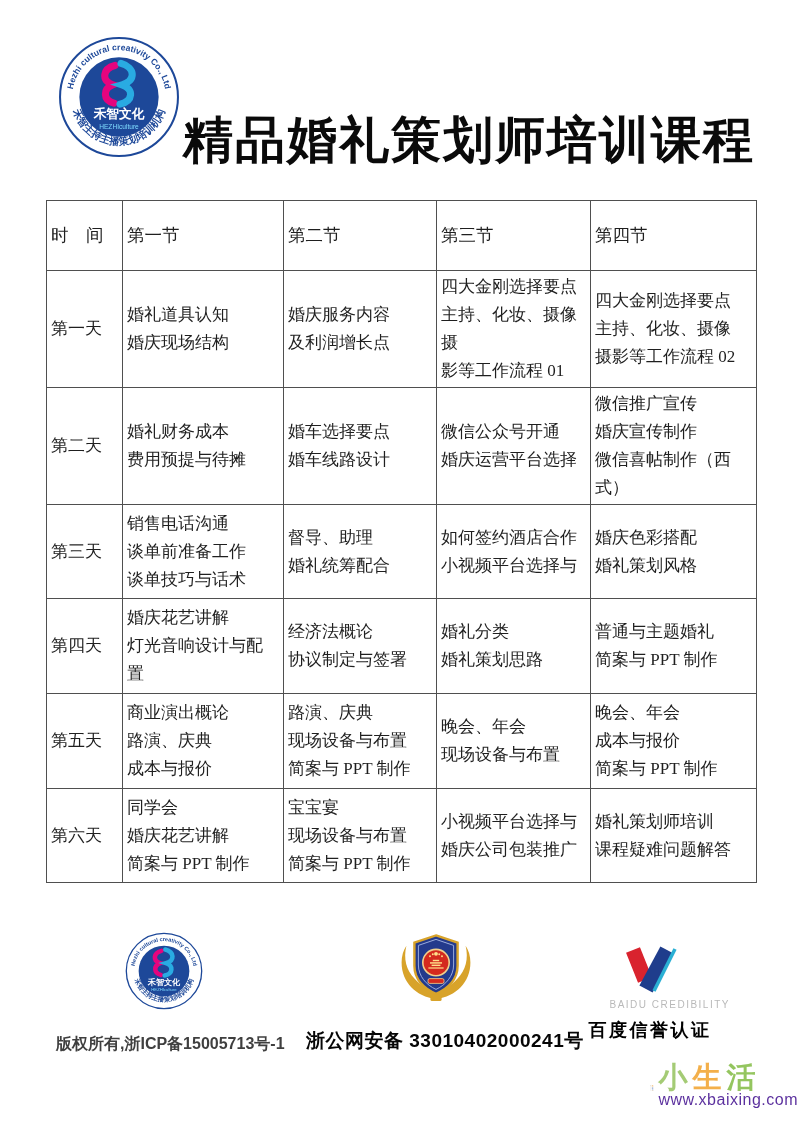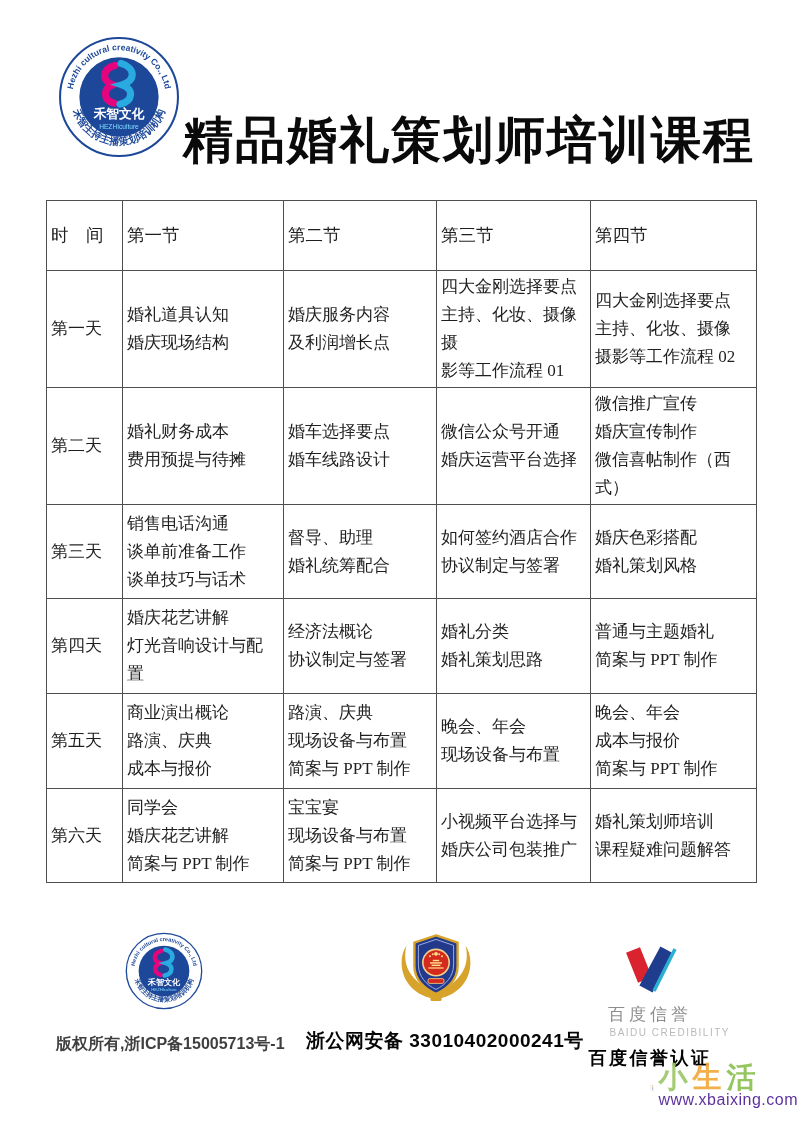--- a/index.html
+++ b/index.html
@@ -117,21 +117,21 @@
 微信喜帖制作（西式）</td>
       </tr>
       <tr class="r3">
         <td>第三天</td>
         <td>销售电话沟通
 谈单前准备工作
 谈单技巧与话术</td>
         <td>督导、助理
 婚礼统筹配合</td>
         <td>如何签约酒店合作
-协议制定与签署</td>
+小视频平台选择与</td>
         <td>婚庆色彩搭配
 婚礼策划风格</td>
       </tr>
       <tr class="r4">
         <td>第四天</td>
         <td>婚庆花艺讲解
 灯光音响设计与配置</td>
         <td>经济法概论
 协议制定与签署</td>
         <td>婚礼分类
@@ -201,21 +201,20 @@
     </svg>
     <div class="police-text sans">浙公网安备 33010402000241号</div>
   </div>
 
   <div class="footer-block footer-right">
     <svg width="58" height="48" viewBox="0 0 58 48">
       <path d="M12,4 L24,34" stroke="#d9232e" stroke-width="15" fill="none"></path>
       <path d="M46,4 L25,43" stroke="#1f3d8c" stroke-width="15" fill="none"></path>
       <path d="M54,3 L33,45" stroke="#2ab0d4" stroke-width="3.5" fill="none"></path>
     </svg>
-    <div class="baidu-cn sans">百度信誉</div>
     <div class="baidu-en sans">BAIDU CREDIBILITY</div>
     <div class="baidu-cert sans">百度信誉认证</div>
   </div>
 
   <div class="watermark">
     <svg width="34" height="52" viewBox="0 0 36 54">
       <g opacity="0.85">
         <g stroke="#b7ae9e" stroke-width="1.6" fill="none">
           <path d="M5,50 L5,6"></path>
           <path d="M1,7 L9,7"></path>

